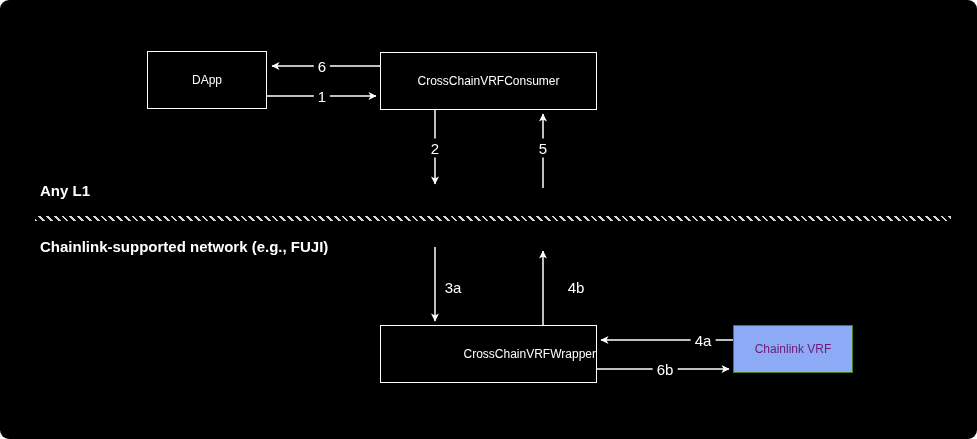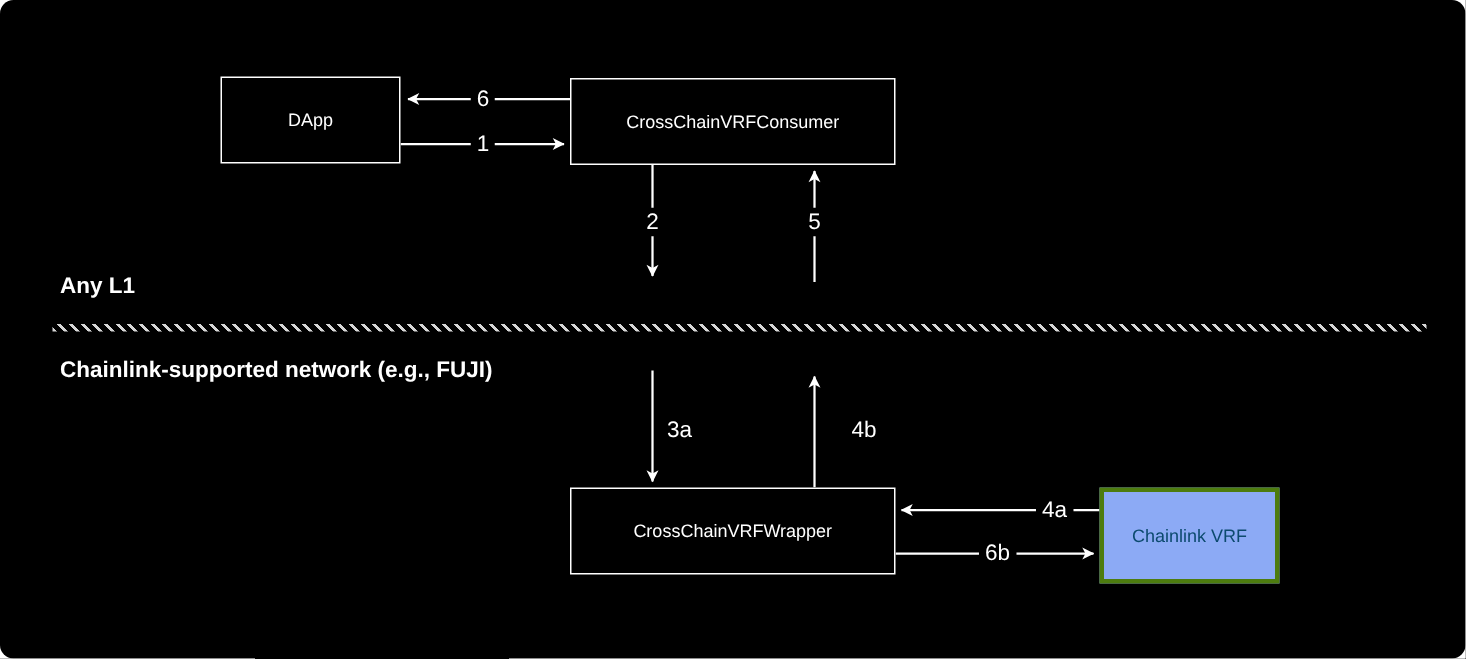--- a/index.html
+++ b/index.html
@@ -36,26 +36,26 @@
     align-items: center;
     justify-content: center;
     font-size: 12px;
     text-align: center;
     z-index: 3;
     box-sizing: border-box;
   }
   #node-dapp      { left: 147px; top: 51px;  width: 120px; height: 58px; align-items: center; }
   #node-consumer  { left: 380px; top: 52px;  width: 217px; height: 58px; }
   #node-messenger { left: 380px; top: 188px; width: 217px; height: 59px; }
-  #node-wrapper   { left: 380px; top: 325px; width: 217px; height: 58px; }
+  #node-wrapper   { left: 380px; top: 325px; width: 217px; height: 58px; justify-content: flex-end; }
   #node-chainlink {
-    left: 733px; top: 325px; width: 120px; height: 64px;
+    left: 733px; top: 325px; width: 120px; height: 48px;
     background: #8caaf5;
-    border: 3px solid #4d7c0f;
-    color: #0c4a6e;
+    border: 1px solid #4d7c0f;
+    color: #701a75;
   }
 
   .edge-label {
     position: absolute;
     transform: translate(-50%, -50%);
     background: #000000;
     color: #ffffff;
     font-size: 15px;
     line-height: 1;
     padding: 2px 4px;

